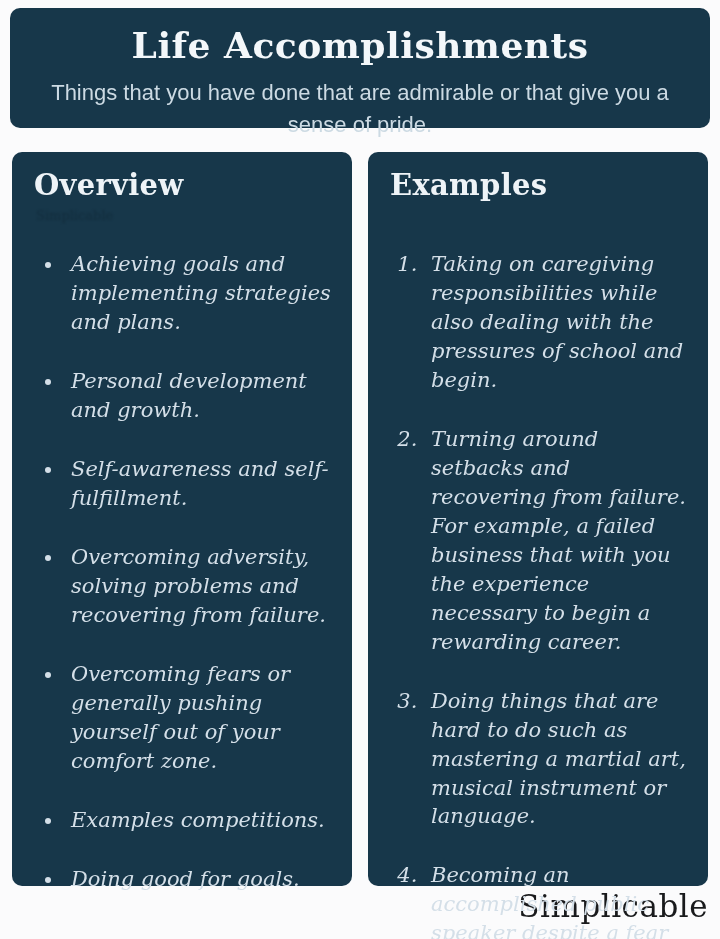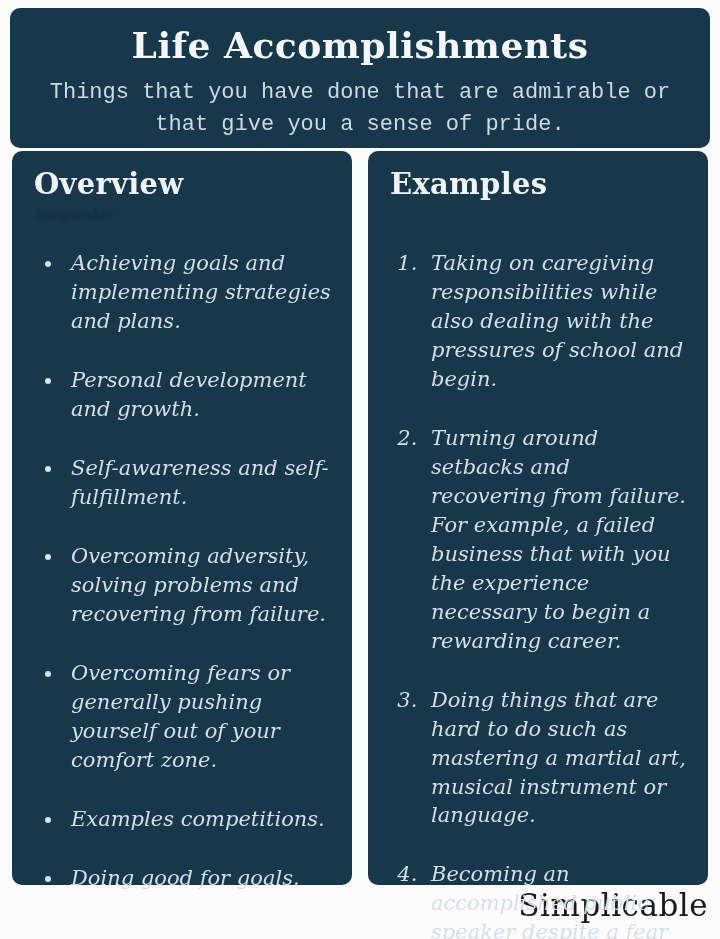--- a/index.html
+++ b/index.html
@@ -12,46 +12,46 @@
     font-family: "DejaVu Serif", serif;
   }
   .page {
     position: relative;
     width: 720px;
     height: 939px;
     box-sizing: border-box;
   }
   .header-card {
     margin: 8px 10px 0 10px;
-    height: 140px;
+    height: 120px;
     background: #17374a;
     border-radius: 10px;
     box-sizing: border-box;
     padding-top: 16px;
     text-align: center;
   }
   .title {
     color: #f3f7fa;
     font-size: 36px;
     font-weight: 600;
     letter-spacing: 0.5px;
     line-height: 1.2;
   }
   .subtitle {
-    font-family: Liberation Mono, monospace;
+    font-family: Liberation Sans, sans-serif;
     color: #ccdae3;
     font-size: 22px;
     line-height: 1.45;
     max-width: 640px;
     margin: 10px auto 0 auto;
   }
   .columns {
     display: flex;
     gap: 16px;
-    margin: 3px 12px 0 12px;
+    margin: 24px 12px 0 12px;
   }
   .panel {
     background: #17374a;
     border-radius: 10px;
     box-sizing: border-box;
     height: 734px;
     flex: 1 1 0;
     padding: 16px 20px 20px 22px;
     position: relative;
   }

